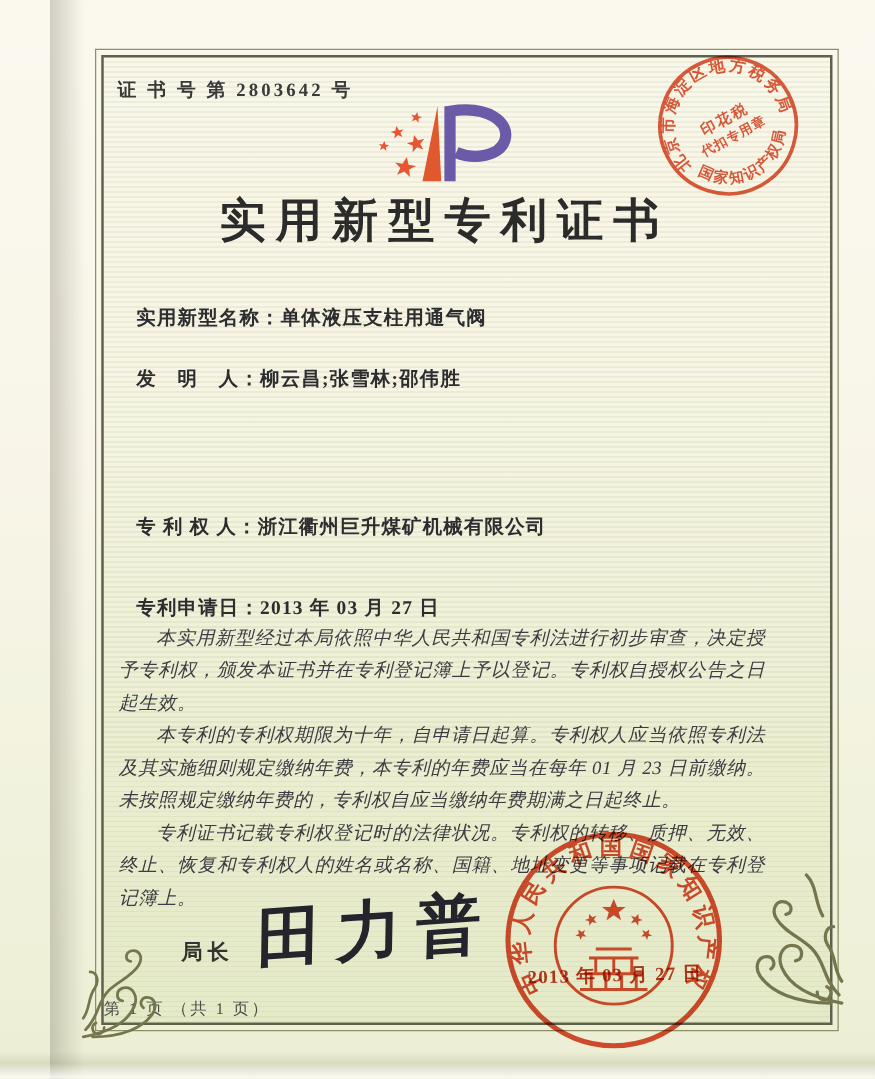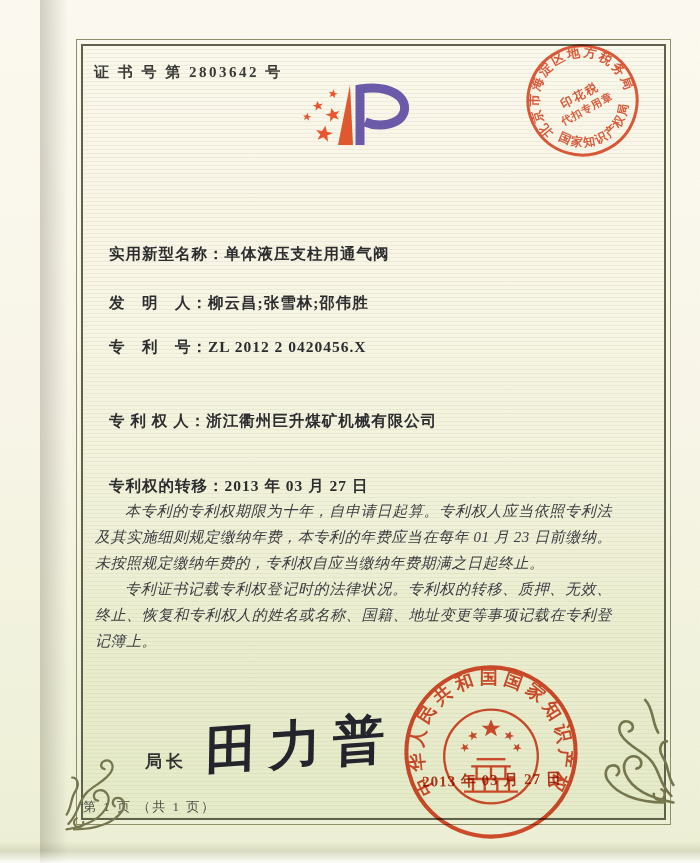--- a/index.html
+++ b/index.html
@@ -74,38 +74,37 @@
             <use href="#star" transform="translate(62,12) scale(0.45) rotate(12)"></use>
             <use href="#star" transform="translate(47,24) scale(0.52) rotate(-10)"></use>
             <use href="#star" transform="translate(36,35) scale(0.42) rotate(8)"></use>
             <use href="#star" transform="translate(62,33) scale(0.72) rotate(-14)"></use>
             <use href="#star" transform="translate(53,52) scale(0.85) rotate(10)"></use>
           </g>
           <polygon fill="#e0592e" points="79,3 67,63 82,63"></polygon>
           <path d="M89,63 L89,7 C120,2 137,16 133,30 C129,43 108,46 94,40" fill="none" stroke="#6a5aa8" stroke-width="9"></path>
         </svg>
 
+        <div class="title">实用新型专利证书</div>
 
         <div class="field" style="top:198px">
           <span>实用新型名称：</span><span class="val">单体液压支柱用通气阀</span>
         </div>
         <div class="field" style="top:247px">
           <span>发　明　人：</span><span class="val">柳云昌;张雪林;邵伟胜</span>
         </div>
-        <div class="field" style="top:291px">
-          <span>专　利　号：</span><span class="val">ZL 2012 2 0420456.X</span>
-        </div>
         <div class="field" style="top:365px">
           <span>专 利 权 人：</span><span class="val">浙江衢州巨升煤矿机械有限公司</span>
         </div>
         <div class="field" style="top:430px">
-          <span>专利权的转移：</span><span class="val">2013 年 03 月 27 日</span>
+          <span>专利申请日：</span><span class="val">2013 年 03 月 27 日</span>
         </div>
 
         <div class="paras">
+          <p>本实用新型经过本局依照中华人民共和国专利法进行初步审查，决定授予专利权，颁发本证书并在专利登记簿上予以登记。专利权自授权公告之日起生效。</p>
           <p>本专利的专利权期限为十年，自申请日起算。专利权人应当依照专利法及其实施细则规定缴纳年费，本专利的年费应当在每年 01 月 23 日前缴纳。未按照规定缴纳年费的，专利权自应当缴纳年费期满之日起终止。</p>
           <p>专利证书记载专利权登记时的法律状况。专利权的转移、质押、无效、终止、恢复和专利权人的姓名或名称、国籍、地址变更等事项记载在专利登记簿上。</p>
         </div>
 
         <div class="director">局长</div>
         <div class="signature">田力普</div>
 
         <div class="footer">第 1 页 （共 1 页）</div>
 
       </div>

